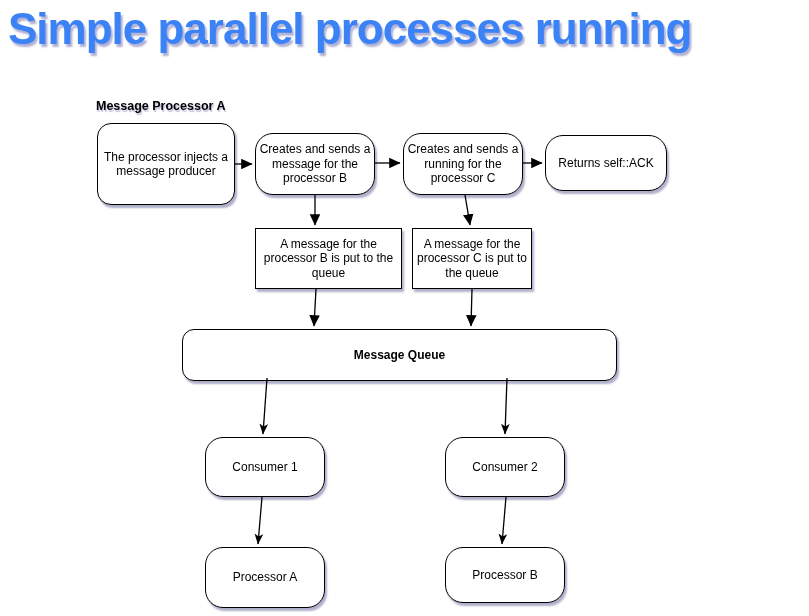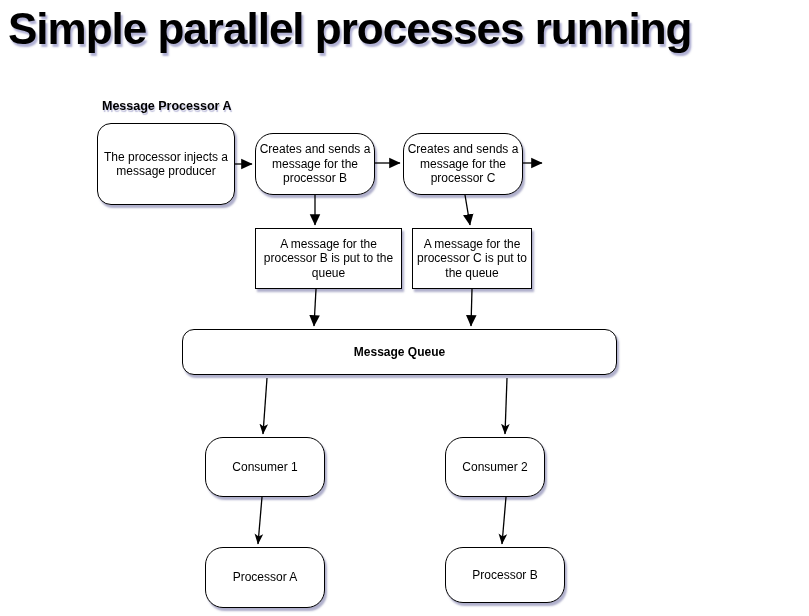--- a/index.html
+++ b/index.html
@@ -18,26 +18,26 @@
   }
   #title {
     position: absolute;
     left: 8px;
     top: 3px;
     font-size: 44px;
     font-weight: bold;
     letter-spacing: -1px;
     line-height: 52px;
     white-space: nowrap;
-    color: #000000;
+    color: #3b82f6;
     text-shadow: 2px 3px 2px rgba(110, 110, 175, 0.55);
   }
   #group-label {
     position: absolute;
-    left: 102px;
+    left: 96px;
     top: 99px;
     font-size: 12.5px;
     font-weight: bold;
     white-space: nowrap;
     color: #000000;
     text-shadow: 1px 2px 1px rgba(110, 110, 175, 0.45);
   }
   .node {
     position: absolute;
     box-sizing: border-box;
@@ -77,41 +77,44 @@
 
   <div class="node rounded-lg" style="left:97px; top:123px; width:138px; height:82px;">
     <span>The processor injects a message producer</span>
   </div>
 
   <div class="node rounded" style="left:255px; top:133px; width:120px; height:62px;">
     <span>Creates and sends a message for the processor B</span>
   </div>
 
   <div class="node rounded" style="left:403px; top:133px; width:120px; height:62px;">
-    <span>Creates and sends a message for the processor C</span>
+    <span>Creates and sends a running for the processor C</span>
   </div>
 
+  <div class="node rounded" style="left:545px; top:135px; width:122px; height:56px;">
+    <span>Returns self::ACK</span>
+  </div>
 
   <div class="node square" style="left:255px; top:228px; width:147px; height:61px;">
     <span>A message for the processor B is put to the queue</span>
   </div>
 
   <div class="node square" style="left:412px; top:228px; width:120px; height:61px;">
     <span>A message for the processor C is put to the queue</span>
   </div>
 
-  <div class="node rounded bold" style="left:182px; top:329px; width:435px; height:46px; border-radius:12px;">
+  <div class="node rounded bold" style="left:182px; top:329px; width:435px; height:52px; border-radius:12px;">
     <span>Message Queue</span>
   </div>
 
   <div class="node rounded" style="left:205px; top:437px; width:120px; height:60px;">
     <span>Consumer 1</span>
   </div>
 
-  <div class="node rounded" style="left:445px; top:437px; width:100px; height:60px;">
+  <div class="node rounded" style="left:445px; top:437px; width:120px; height:60px;">
     <span>Consumer 2</span>
   </div>
 
   <div class="node rounded" style="left:205px; top:547px; width:120px; height:61px;text-align:center;">
     <span>Processor A</span>
   </div>
 
   <div class="node rounded" style="left:445px; top:547px; width:120px; height:56px;">
     <span>Processor B</span>
   </div>

